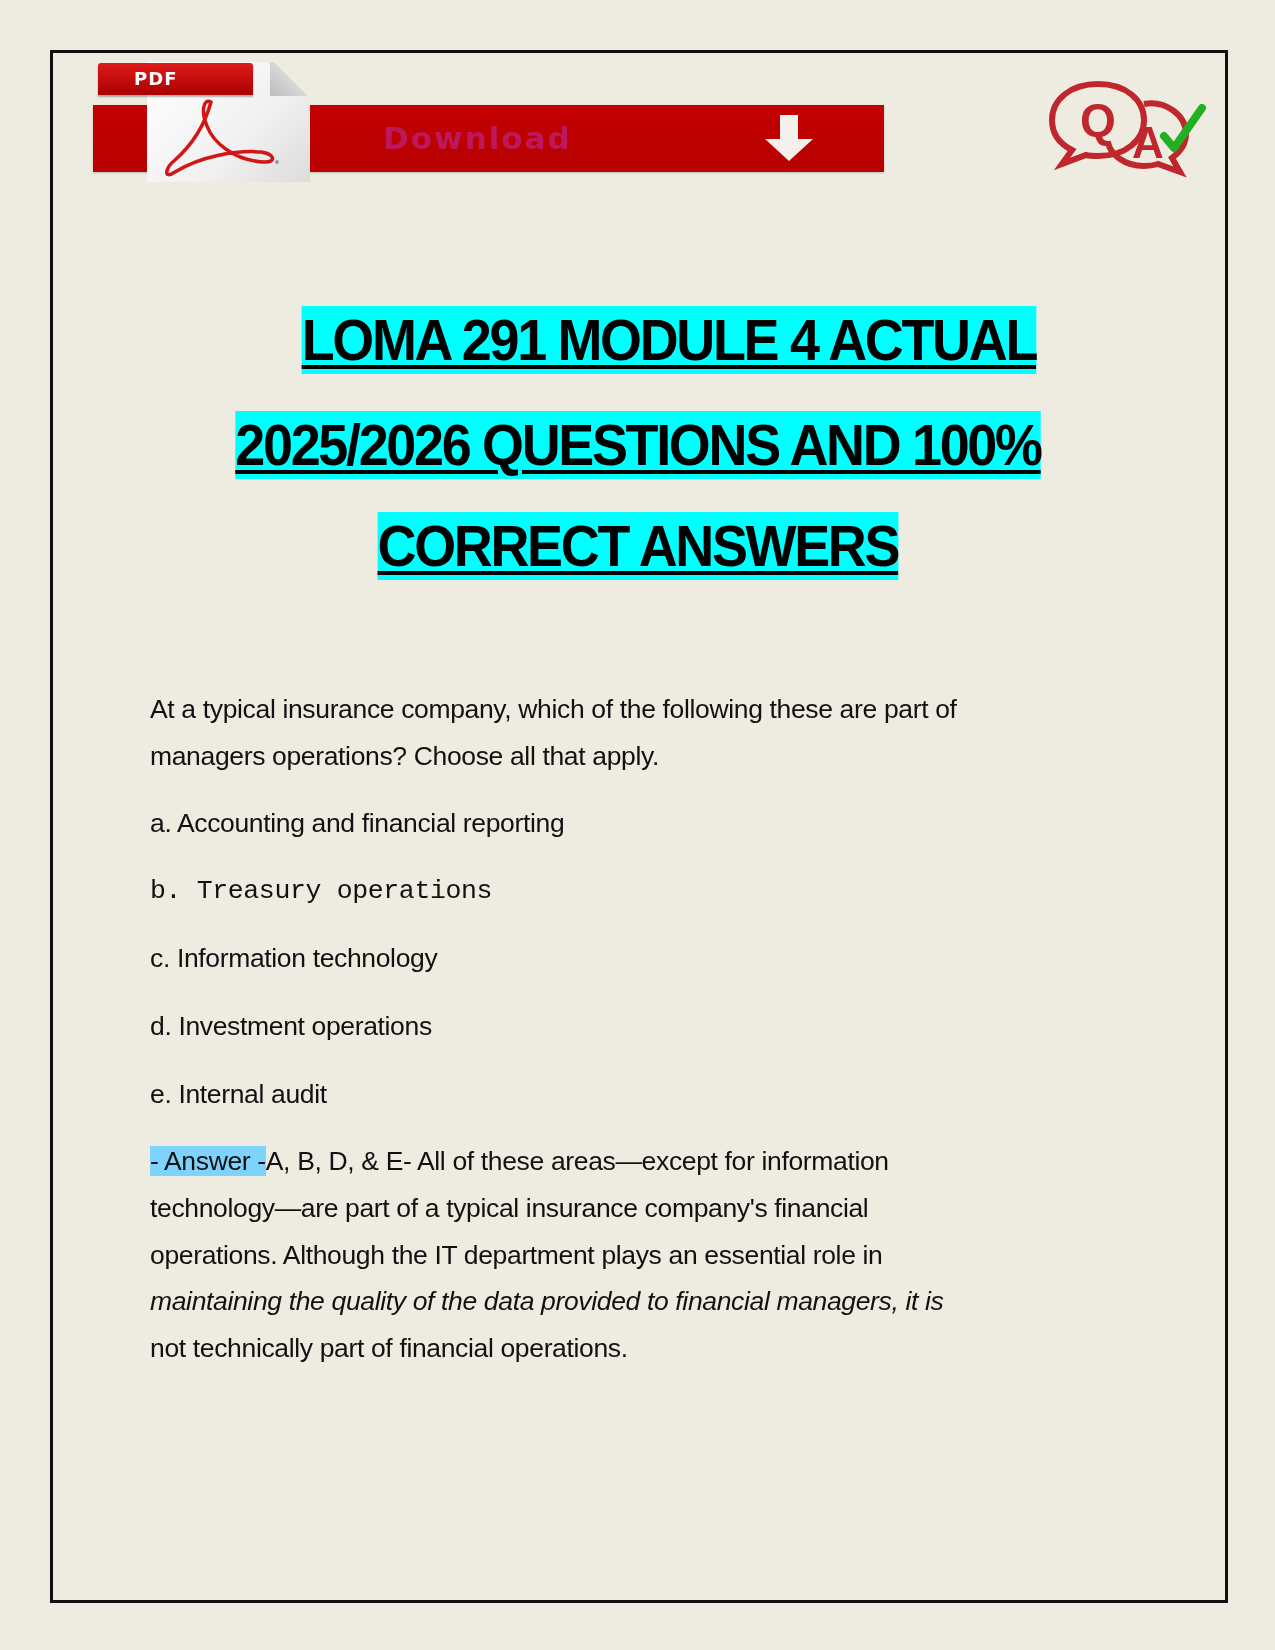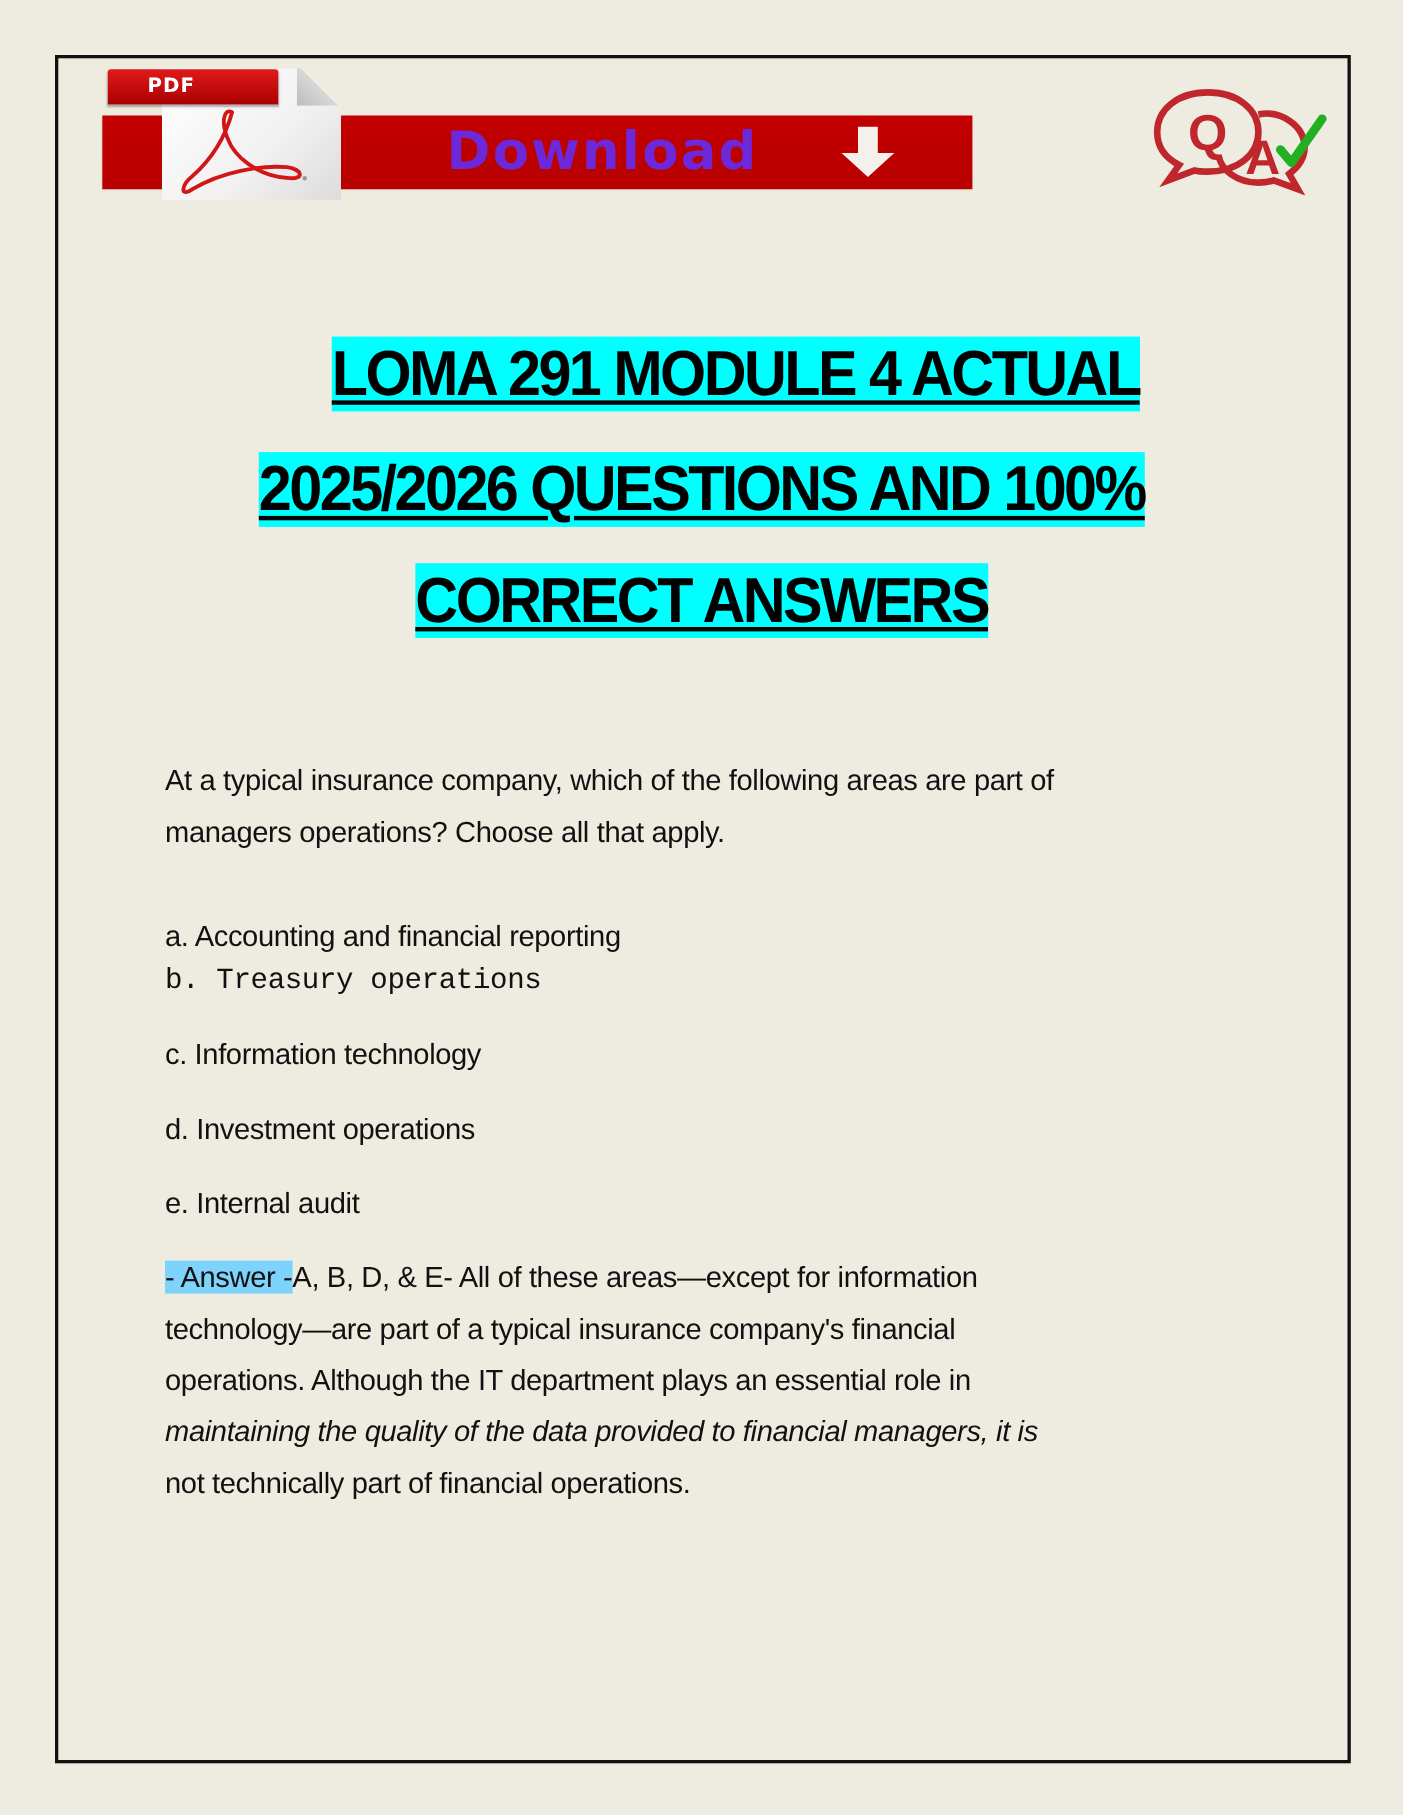--- a/index.html
+++ b/index.html
@@ -12,22 +12,22 @@
     position:absolute; left:50px; top:50px; width:1172px; height:1547px;
     border:3px solid #111; box-sizing:content-box;
   }
   
   .banner { position:absolute; left:93px; top:60px; width:792px; height:125px; }
   .banner-bar {
     position:absolute; left:0; top:45px; width:791px; height:67px;
     background:linear-gradient(#c30000,#b80000); box-shadow:0 1px 2px rgba(0,0,0,.2);
   }
   .banner-label {
-    position:absolute; left:313px; top:45px; height:67px; line-height:67px;
-    color:#6d28d9; font-size:48px; font-weight:bold; letter-spacing:2px;
+    position:absolute; left:290px; top:45px; height:67px; line-height:67px;
+    color:#be185d; font-size:31px; font-weight:bold; letter-spacing:2px;
     font-family:"DejaVu Sans", sans-serif;
   }
   .banner-arrow { position:absolute; left:668px; top:55px; width:56px; height:48px; }
   .pdf-doc {
     position:absolute; left:54px; top:2px; width:163px; height:120px;
     background:linear-gradient(135deg,#ffffff 0%,#f1f1f1 60%,#dcdcdc 100%);
     box-shadow:1px 1px 3px rgba(0,0,0,.35);
     clip-path:polygon(0 0,75% 0,100% 28%,100% 100%,0 100%);
   }
   .pdf-fold {
@@ -108,24 +108,24 @@
   </div>
   <div class="title-line" style="top:411px;">
     <span>2025/2026 QUESTIONS AND 100%</span>
   </div>
   <div class="title-line" style="top:512px;">
     <span>CORRECT ANSWERS</span>
   </div>
 </div>
 
 <div class="text-block" style="top:0;">
-  <div class="q-line" style="top:694px;">At a typical insurance company, which of the following areas are part of</div>
+  <div class="q-line" style="top:694px;">At a typical insurance company, which of the following these are part of</div>
   <div class="q-line" style="top:741px;">managers operations? Choose all that apply.</div>
 
-  <div class="q-line" style="top:836px;">a. Accounting and financial reporting</div>
+  <div class="q-line" style="top:808px;">a. Accounting and financial reporting</div>
   <div class="q-line" style="top:876px;font-family:Liberation Mono, monospace;">b. Treasury operations</div>
   <div class="q-line" style="top:943px;">c. Information technology</div>
   <div class="q-line" style="top:1011px;">d. Investment operations</div>
   <div class="q-line" style="top:1079px;">e. Internal audit</div>
 
   <div class="q-line" style="top:1146px;"><span class="hl">- Answer -</span><span>A, B, D, &amp; E- All of these areas—except for information</span></div>
   <div class="q-line" style="top:1193px;">technology—are part of a typical insurance company's financial</div>
   <div class="q-line" style="top:1240px;">operations. Although the IT department plays an essential role in</div>
   <div class="q-line" style="top:1286px;font-style:italic;">maintaining the quality of the data provided to financial managers, it is</div>
   <div class="q-line" style="top:1333px;">not technically part of financial operations.</div>

